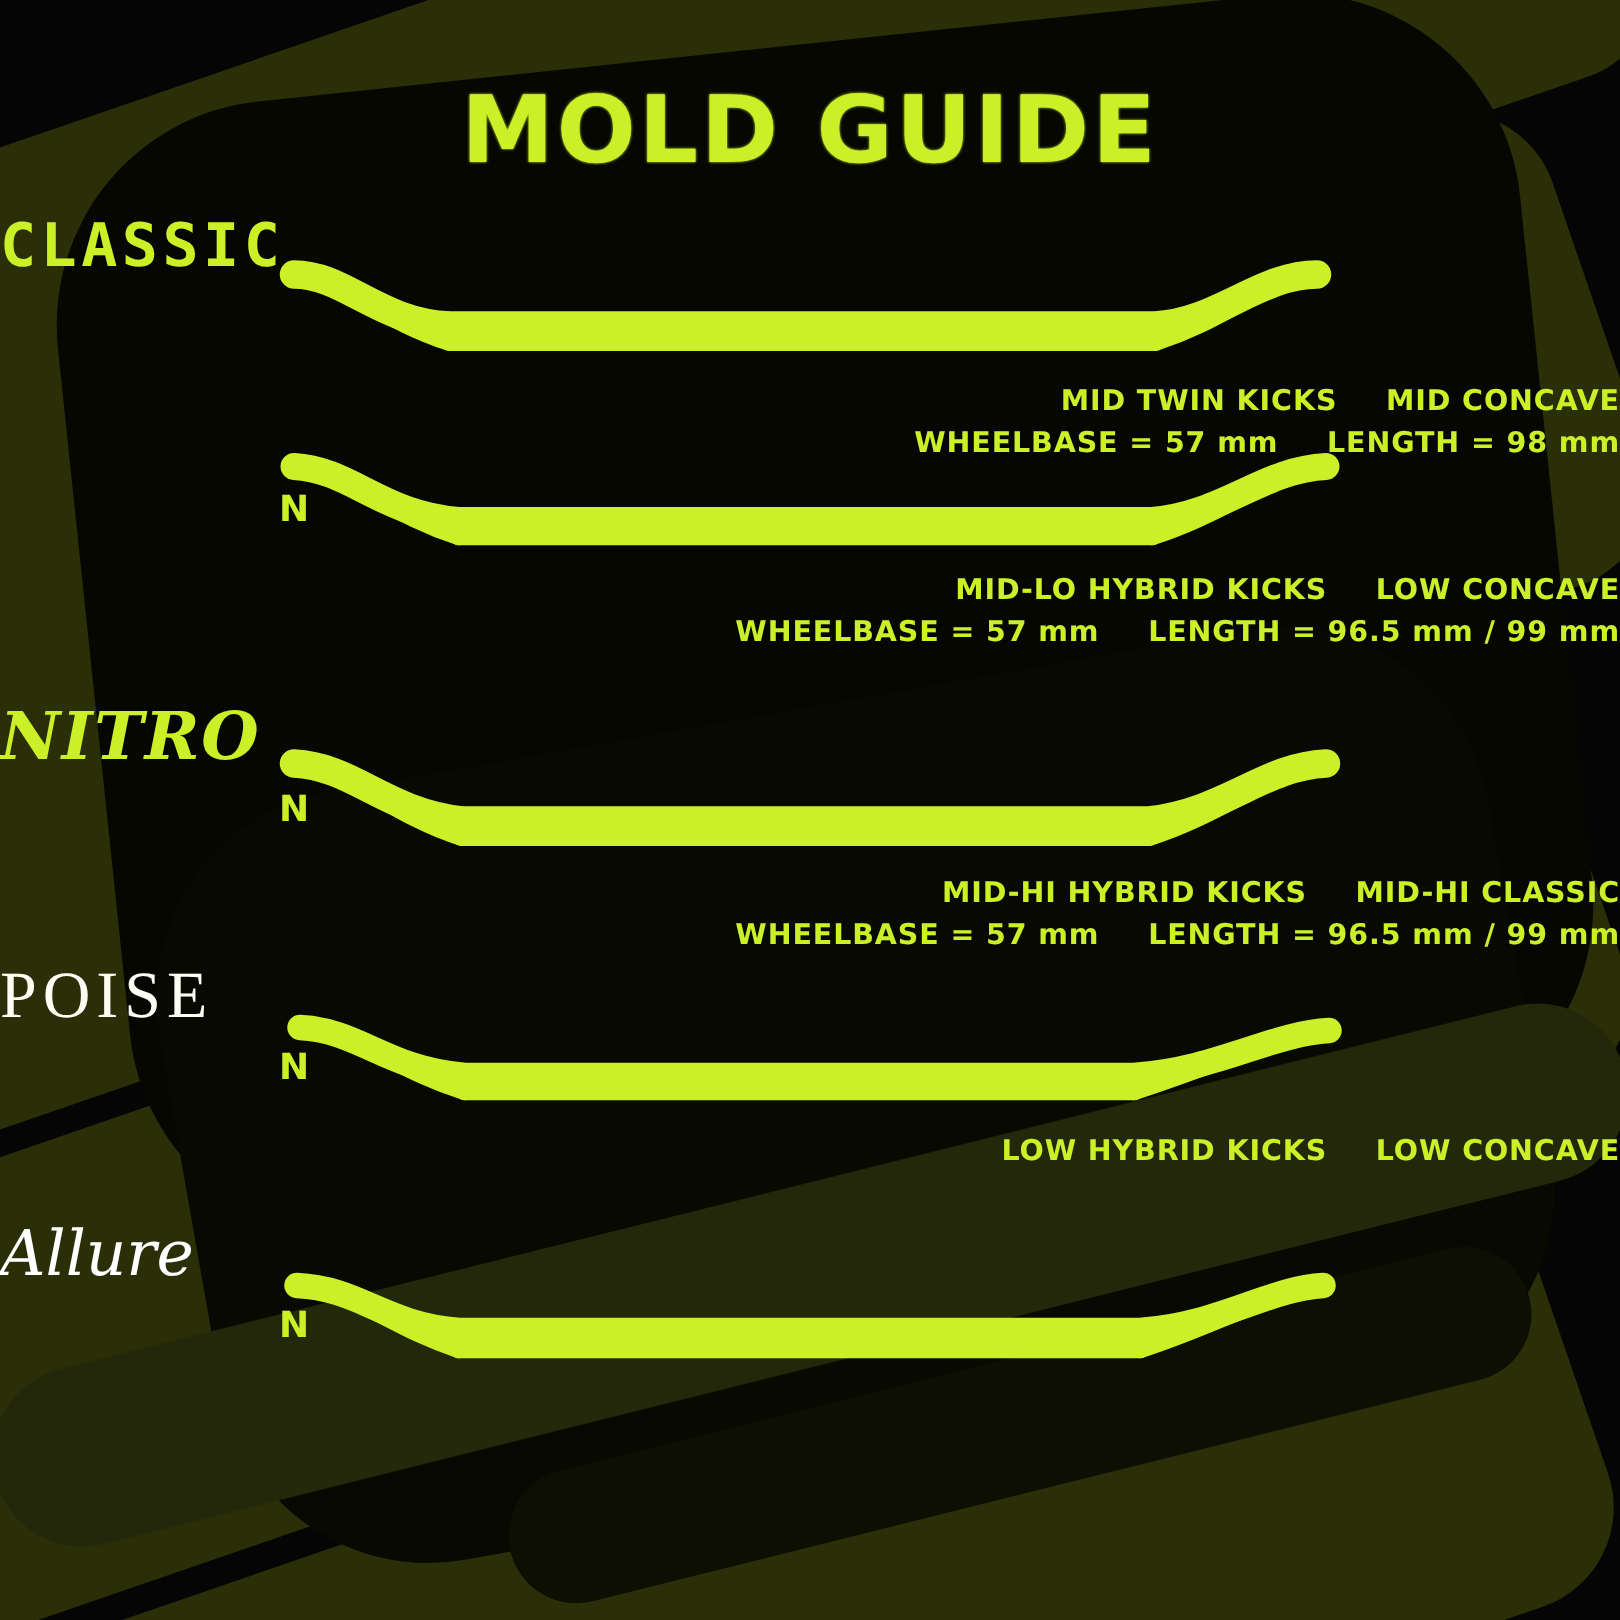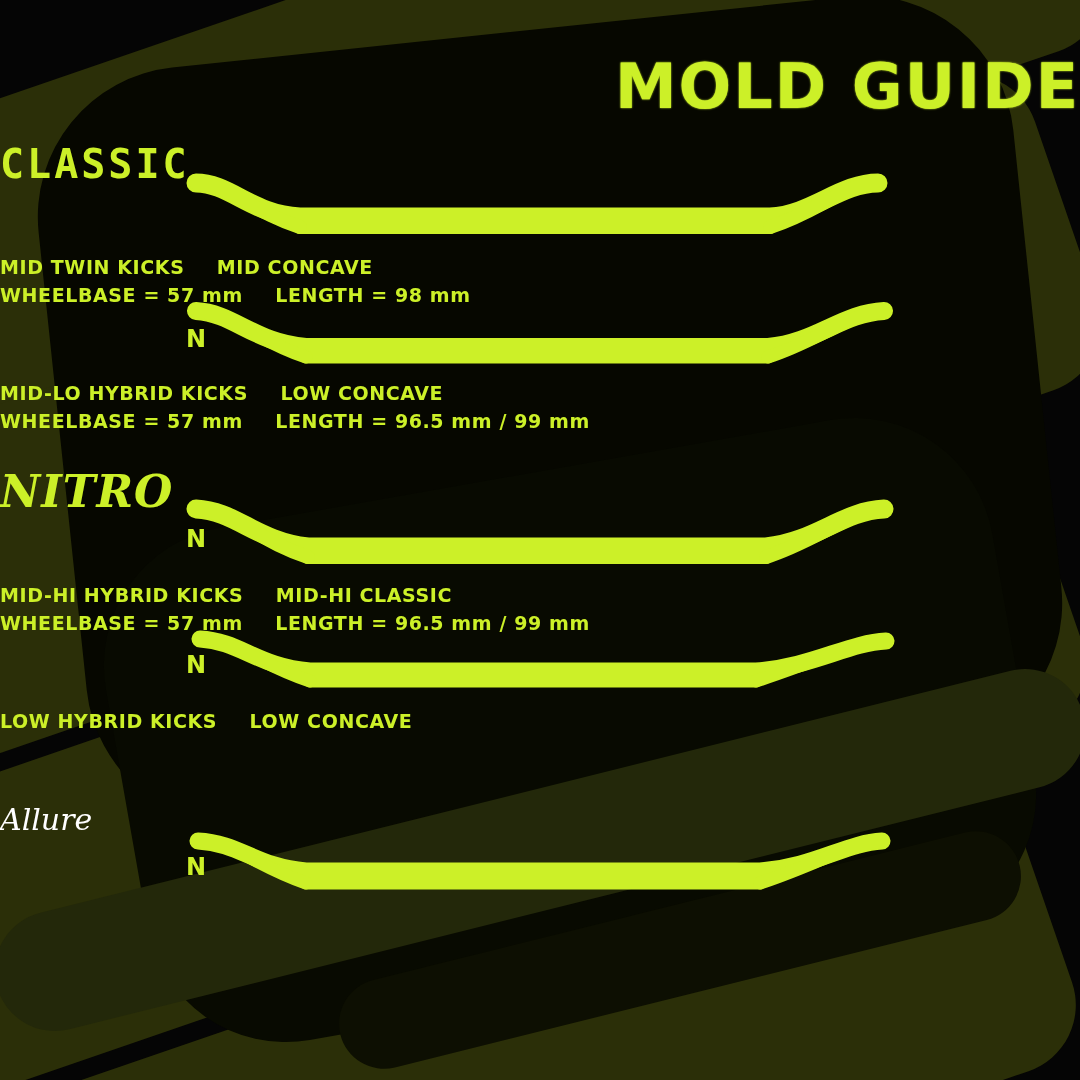--- a/index.html
+++ b/index.html
@@ -77,21 +77,21 @@
   }
 
   
   #content {
     position: relative;
     z-index: 5;
     width: 1080px;
     height: 1080px;
   }
   .main-title {
-    text-align: right;
+    text-align: center;
     color: #ccf028;
     font-size: 62px;
     font-weight: 900;
     letter-spacing: 2px;
     padding-top: 50px;
     font-family: "DejaVu Sans", sans-serif;
     text-shadow: 0 0 2px #ccf028;
   }
   .molds {
     margin-top: 18px;
@@ -132,21 +132,21 @@
   }
   .name-poise {
     font-family: "Liberation Serif", serif;
     font-size: 44px;
     font-weight: 400;
     letter-spacing: 4px;
     color: #fdfdf3;
   }
   .name-allure {
     font-family: "DejaVu Serif", serif;
-    font-size: 30px;
+    font-size: 42px;
     font-style: italic;
     font-weight: 400;
     letter-spacing: 0px;
     color: #ffffff;
   }
 
   .deck-wrap {
     position: relative;
     height: 78px;
     margin-top: -16px;
@@ -161,21 +161,21 @@
     position: absolute;
     left: 186px;
     color: #ccf028;
     font-size: 24px;
     font-weight: 900;
     font-family: "DejaVu Sans", sans-serif;
     z-index: 7;
   }
   .specs {
     position: relative;
-    text-align: left;
+    text-align: right;
     color: #ccf028;
     z-index: 6;
     margin-top: 4px;
   }
   .spec-line {
     font-size: 19px;
     font-weight: 700;
     letter-spacing: 0.6px;
     line-height: 28px;
     font-family: "DejaVu Sans", sans-serif;
@@ -273,20 +273,21 @@
           </div>
           <div class="spec-line">
             <span>WHEELBASE = 57 mm</span>
             <span class="spec-sep"></span>
             <span>LENGTH = 96.5 mm / 99 mm</span>
           </div>
         </div>
       </div>
 
       <div class="mold">
+        <div class="mold-name name-poise">POISE</div>
         <div class="deck-wrap">
           <svg class="deck-svg" width="1080" height="78" viewBox="0 0 1080 78">
             <path d="M200,14 C240,16 258,42 310,46 L756,46 C812,42 848,18 886,16" fill="none" stroke="#ccf028" stroke-width="17" stroke-linecap="round" stroke-linejoin="round"></path>
             <path d="M310,56 L756,56" fill="none" stroke="#ccf028" stroke-width="13" stroke-linecap="round"></path>
             <path d="M200,14 C242,18 260,40 310,56" fill="none" stroke="#ccf028" stroke-width="13" stroke-linecap="round"></path>
             <path d="M886,16 C848,20 806,40 756,56" fill="none" stroke="#ccf028" stroke-width="13" stroke-linecap="round"></path>
           </svg>
           <div class="brand-n" style="top:26px;">N</div>
         </div>
         <div class="specs">

